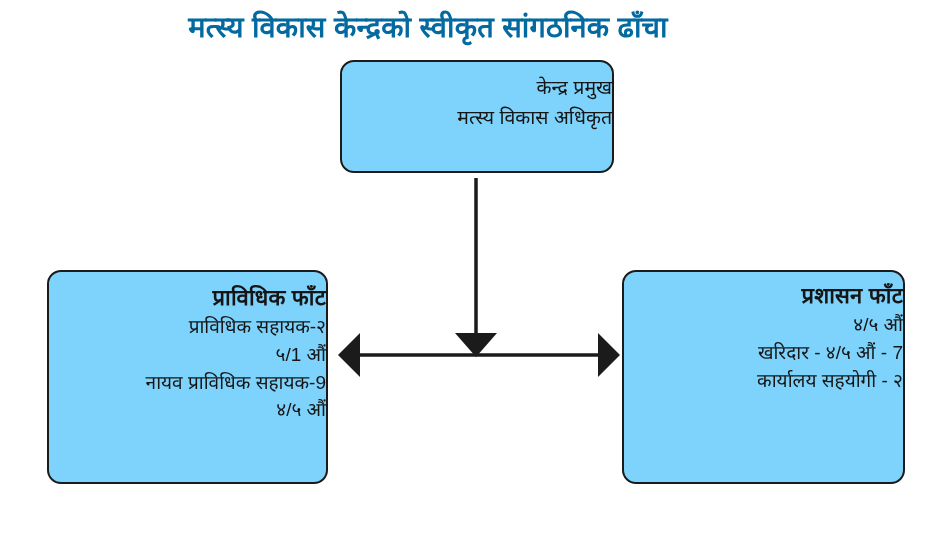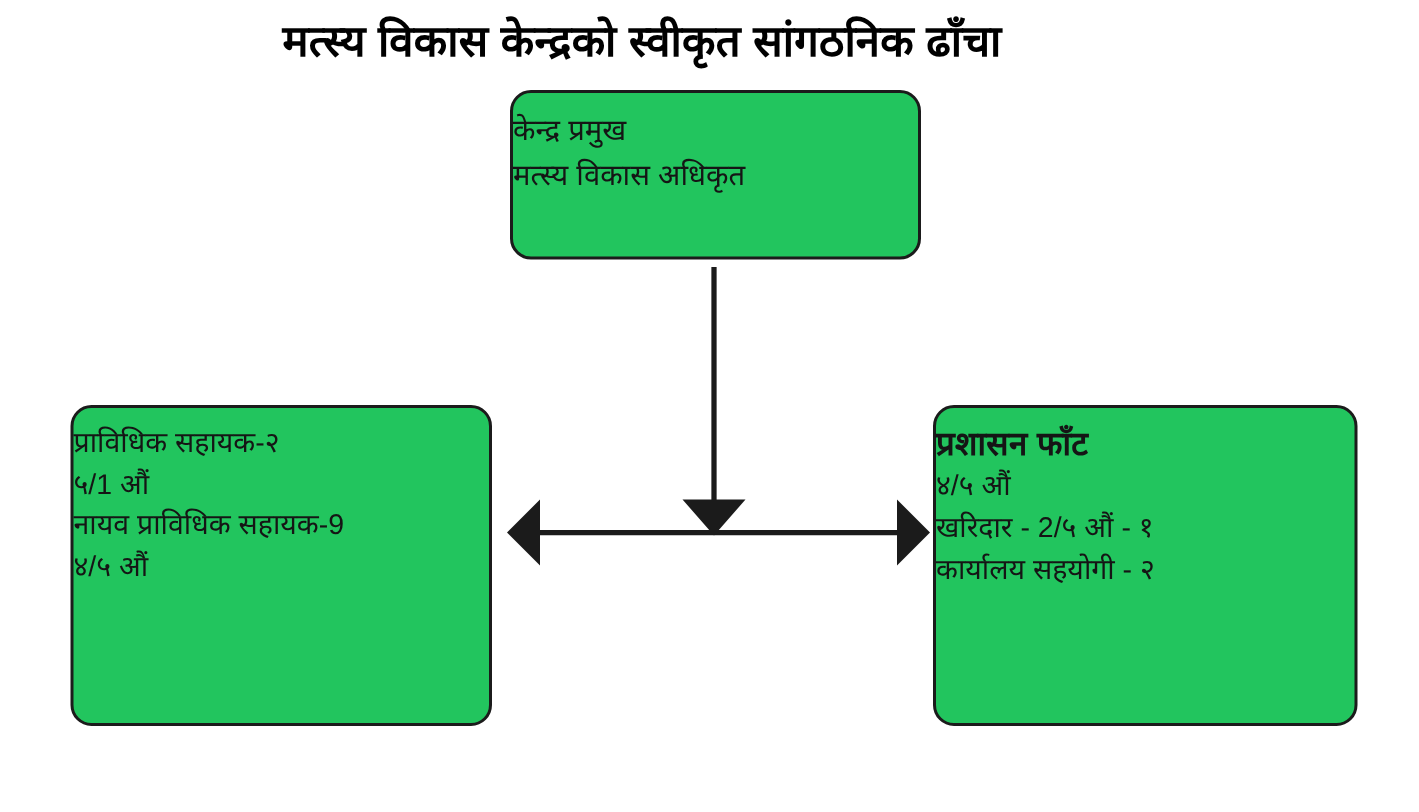--- a/index.html
+++ b/index.html
@@ -21,30 +21,30 @@
   }
   .chart-title {
     position: absolute;
     left: 0;
     top: 6px;
     width: 856px;
     text-align: center;
     font-size: 29px;
     font-weight: bold;
     letter-spacing: 0.2px;
-    color: #000000;
+    color: #0369a1;
     white-space: nowrap;
   }
   .node-box {
     position: absolute;
     box-sizing: border-box;
     border: 2.5px solid #1b1b1b;
     border-radius: 14px;
-    background: #22c55e;
-    text-align: left;
+    background: #7dd3fc;
+    text-align: right;
     padding-top: 8px;
   }
   .node-line {
     display: block;
     font-size: 19px;
     line-height: 1.46;
     color: #151515;
     white-space: nowrap;
   }
   .node-line.head {
@@ -107,26 +107,27 @@
       <polygon points="620,355 598,333 598,377" fill="#1b1b1b"></polygon>
     </g>
   </svg>
 
   <div class="node-box" id="box-top">
     <span class="node-line">केन्द्र प्रमुख</span>
     <span class="node-line">मत्स्य विकास अधिकृत</span>
   </div>
 
   <div class="node-box" id="box-left">
+    <span class="node-line head">प्राविधिक फाँट</span>
     <span class="node-line">प्राविधिक सहायक-२</span>
     <span class="node-line">५/1 औं</span>
     <span class="node-line">नायव प्राविधिक सहायक-9</span>
     <span class="node-line">४/५ औं</span>
   </div>
 
   <div class="node-box" id="box-right">
     <span class="node-line head">प्रशासन फाँट</span>
     <span class="node-line">४/५ औं</span>
-    <span class="node-line">खरिदार - 2/५ औं - १</span>
+    <span class="node-line">खरिदार - ४/५ औं - 7</span>
     <span class="node-line">कार्यालय सहयोगी - २</span>
   </div>
 
 </div>
 
 </body></html>

